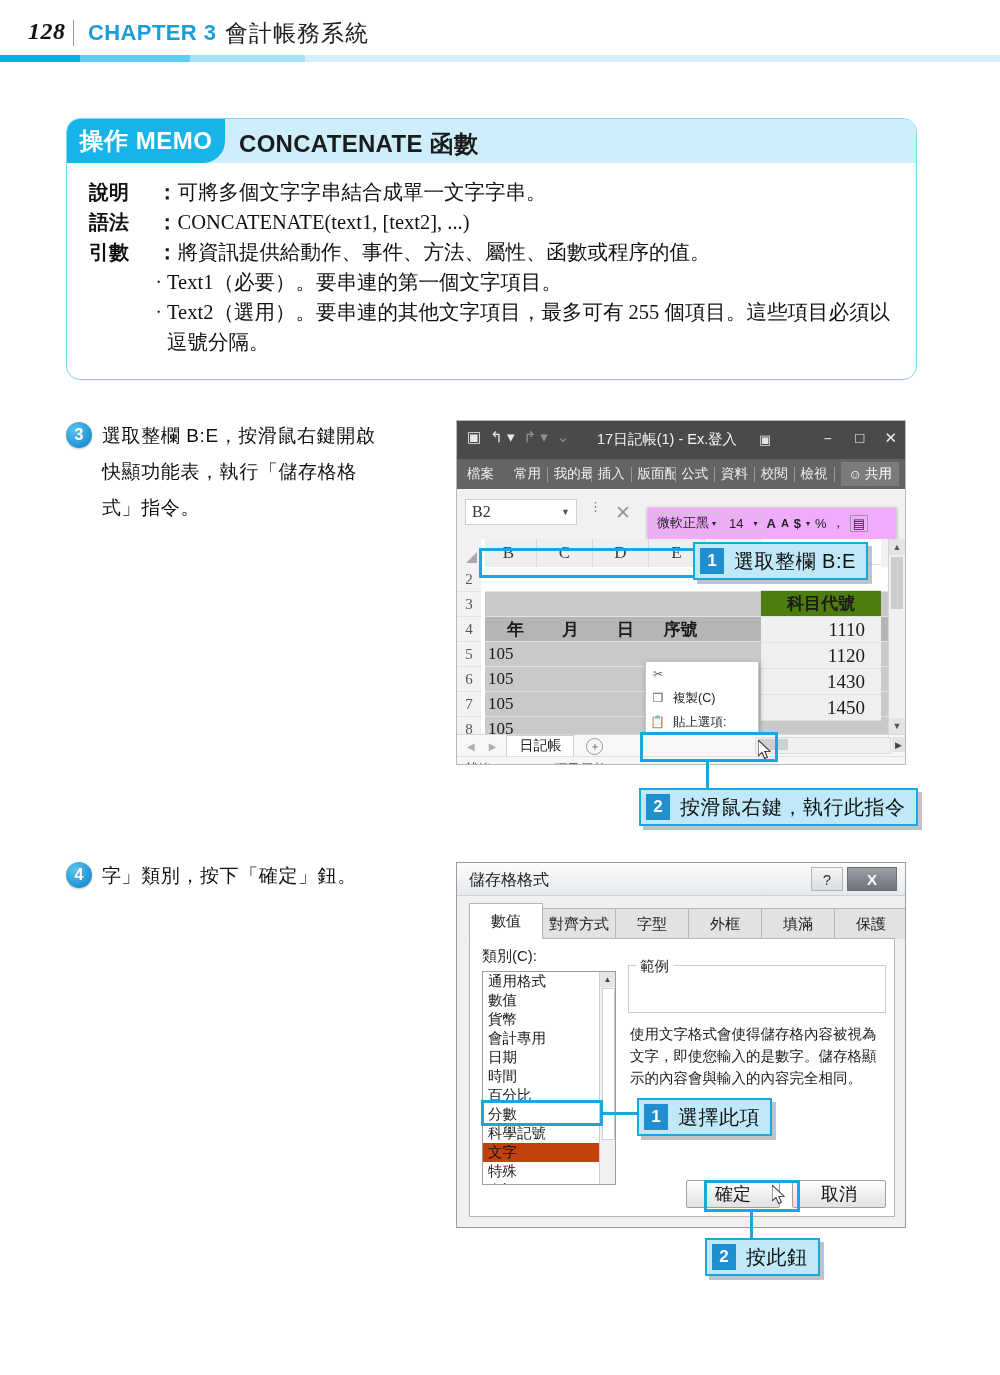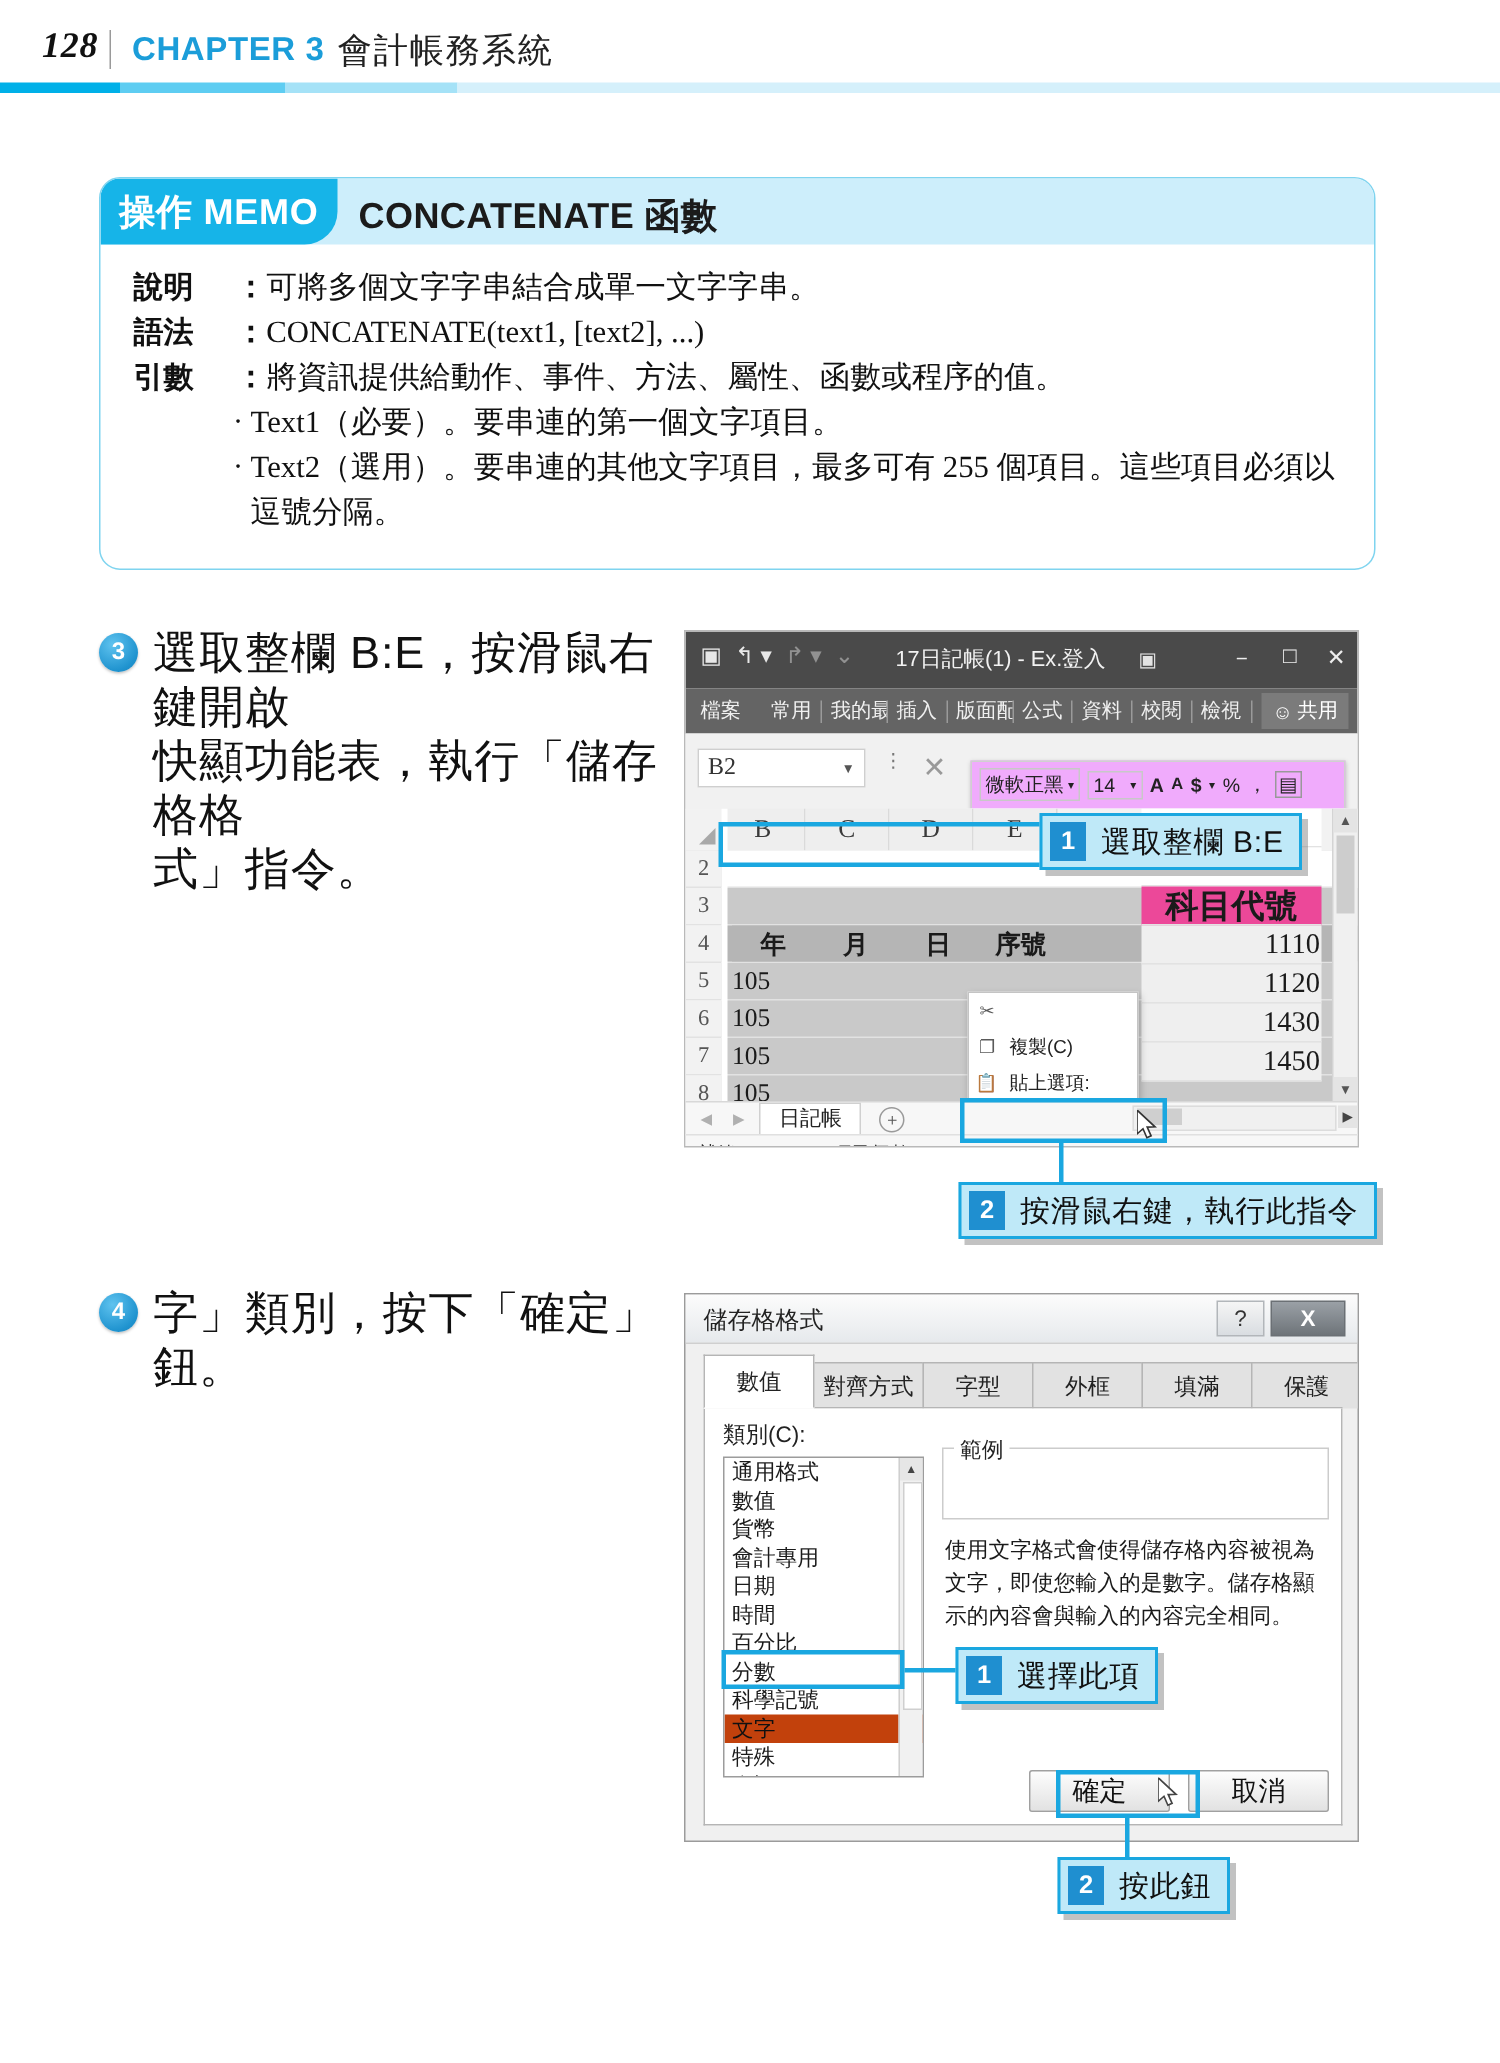--- a/index.html
+++ b/index.html
@@ -78,21 +78,21 @@
 
   
   .step-num{
     position:absolute;width:26px;height:26px;border-radius:50%;
     background:radial-gradient(circle at 35% 30%, #5fc3ef 0%, #1f93cf 70%, #1a80b8 100%);
     color:#fff;font-size:16px;font-weight:bold;
     display:flex;align-items:center;justify-content:center;
     box-shadow:0 1px 2px rgba(0,0,0,.25);
   }
   .step-text{
-    position:absolute;font-size:30px;line-height:36px;color:#111;
+    position:absolute;font-size:19px;line-height:36px;color:#111;
     letter-spacing:.6px;
   }
 
   
   .shot{position:absolute;box-sizing:border-box;background:#fff;}
 
   
   .xl{
     left:456px;top:420px;width:450px;height:345px;
     border:1px solid #b9b9b9;overflow:hidden;
@@ -170,24 +170,24 @@
   .xl-cell.white{background:#fff;}
   .xl-cell.hdr{background:#b5b5b5;font-weight:bold;justify-content:flex-start;}
   .xl-sel-mark{position:absolute;left:24px;top:0;width:4px;height:100%;background:#fff;z-index:3;}
   .xl-hdrcells{display:flex;align-items:center;height:100%;width:100%;background:#b5b5b5;font-weight:bold;}
   .xl-hdrcells span{width:55px;text-align:center;font-size:17px;font-family:"DejaVu Sans",sans-serif;}
   .rightcol{
     position:absolute;right:24px;top:0;width:120px;
   }
   .rc-row{
     height:25px;display:flex;align-items:center;justify-content:flex-end;
-    padding-right:1px;font-family:"Liberation Serif",serif;font-size:19px;color:#1a1a1a;
+    padding-right:16px;font-family:"Liberation Serif",serif;font-size:19px;color:#1a1a1a;
     border-bottom:1px solid #e2e2e2;background:#efefef;position:relative;
   }
-  .rc-row.hd{background:#ec4899;font-weight:bold;justify-content:center;padding-right:0;font-family:"DejaVu Sans",sans-serif;font-size:22px;}
+  .rc-row.hd{background:#4d7c0f;font-weight:bold;justify-content:center;padding-right:0;font-family:"DejaVu Sans",sans-serif;font-size:17px;}
   .rc-row.blank{background:#fff;}
   .xl-vscroll{
     position:absolute;right:0;top:0;width:16px;height:195px;background:#f0f0f0;border-left:1px solid #d4d4d4;
   }
   .vsb-up,.vsb-dn{height:16px;display:flex;align-items:center;justify-content:center;font-size:9px;color:#555;background:#e4e4e4;}
   .vsb-dn{position:absolute;bottom:0;width:100%;}
   .vsb-thumb{position:absolute;top:18px;left:2px;width:12px;height:52px;background:#cdcdcd;}
   .xl-sheetbar{
     position:absolute;left:0;top:313px;width:100%;height:22px;background:#f7f7f7;border-top:1px solid #d8d8d8;
     display:flex;align-items:center;font-size:13px;color:#333;

